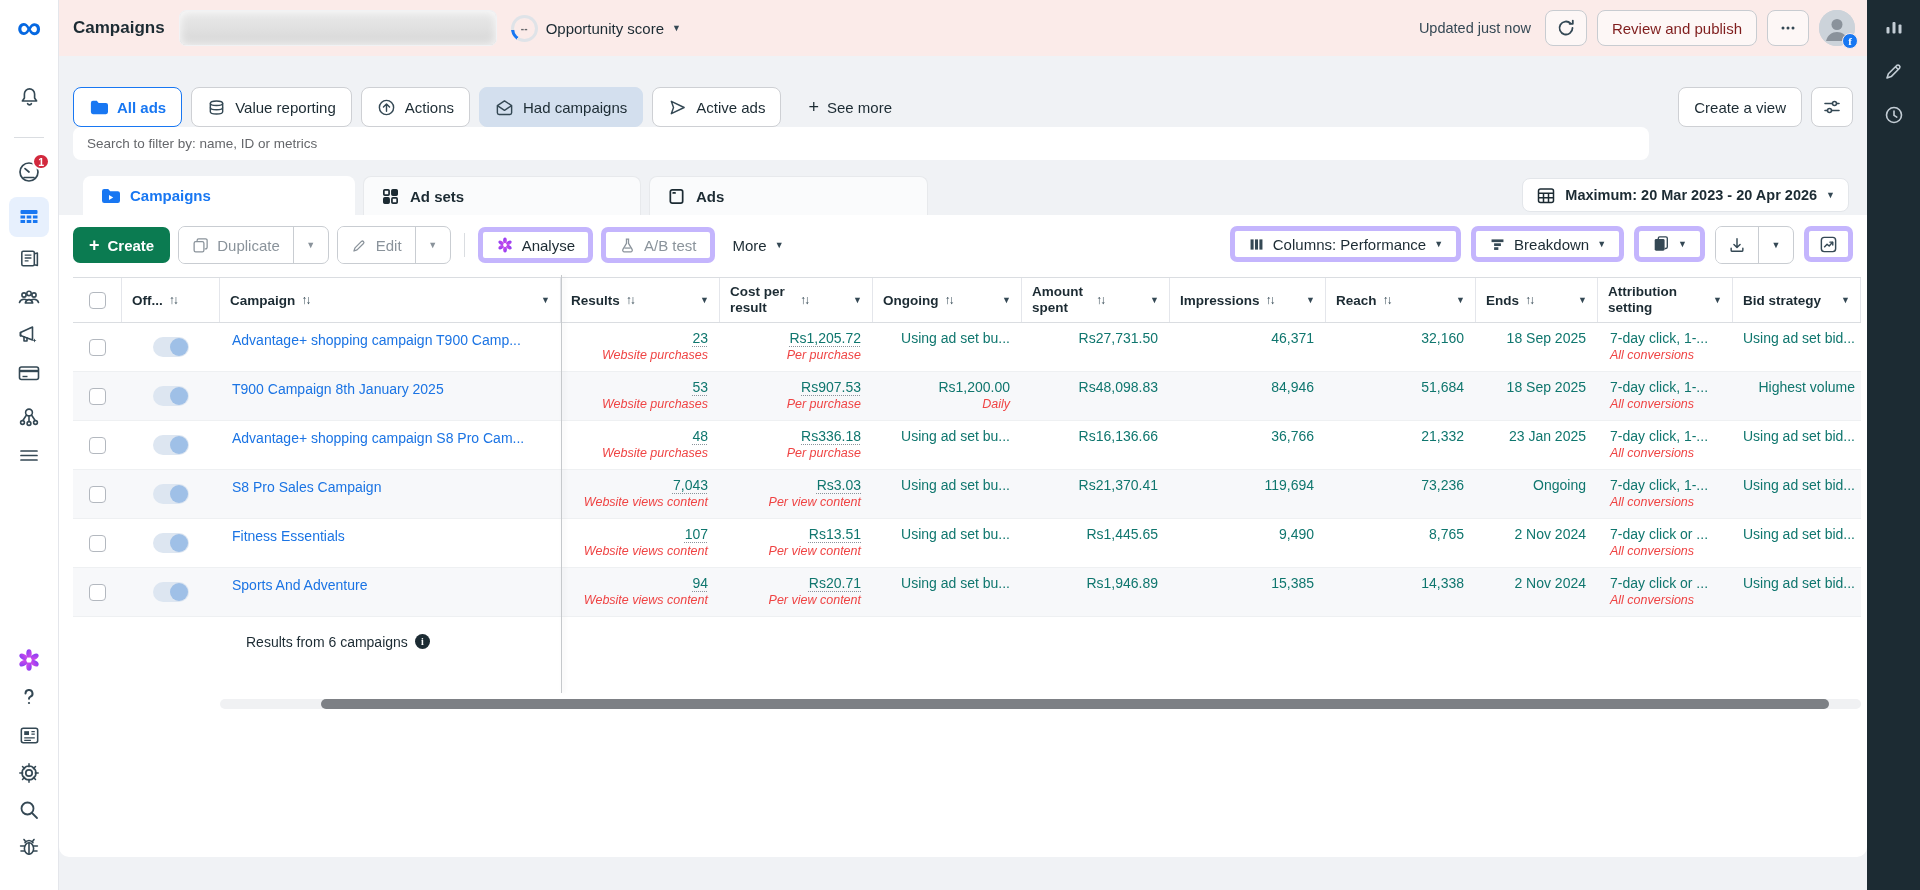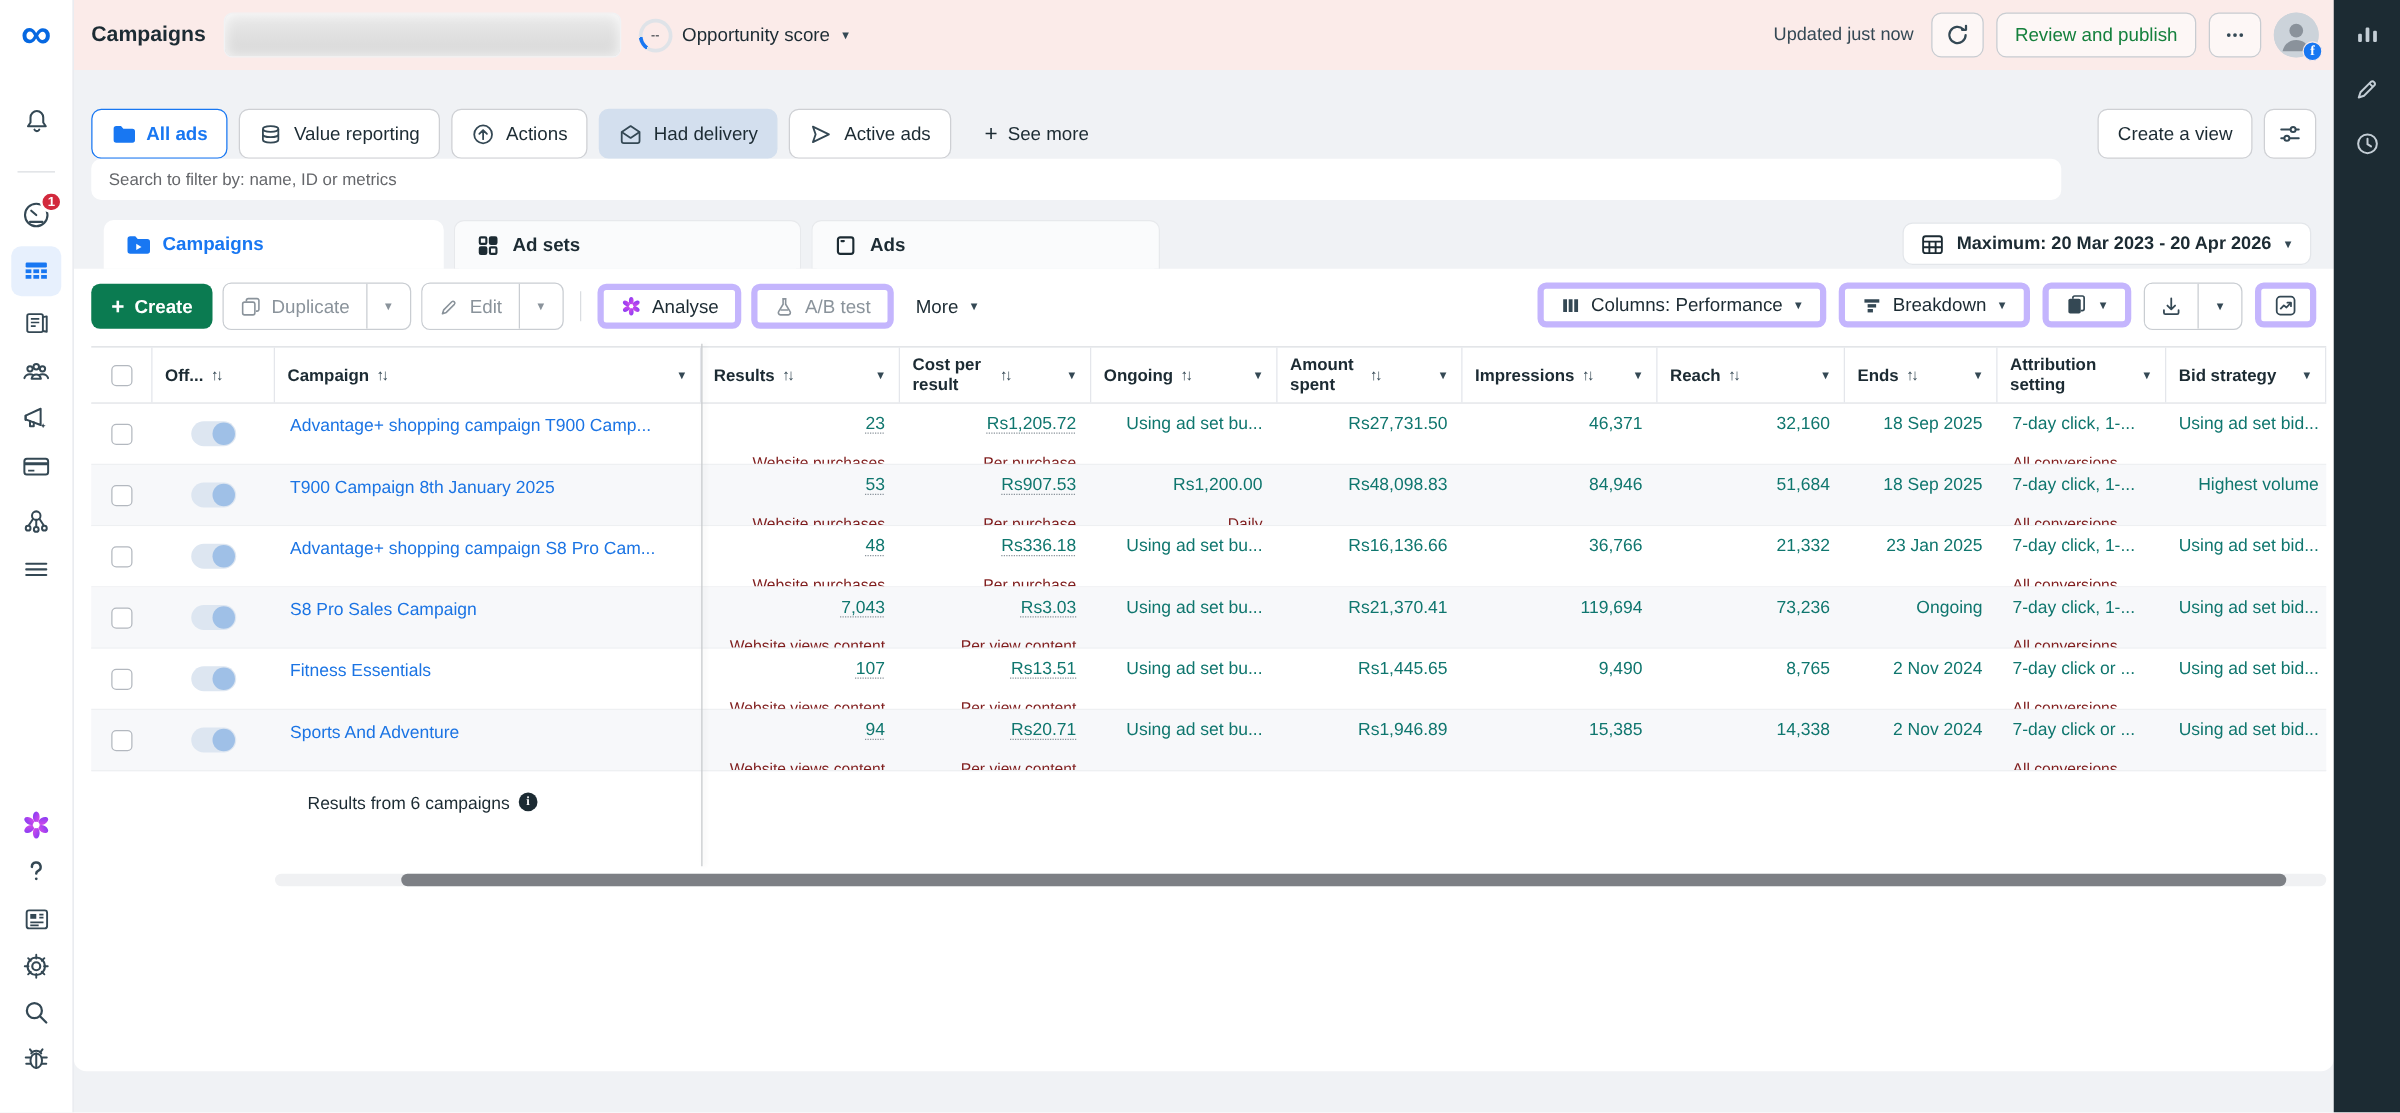--- a/index.html
+++ b/index.html
@@ -42,21 +42,21 @@
     display:flex; align-items:center; justify-content:center; }
   .gauge-inner { width:21px; height:21px; border-radius:50%; background:#fbebe9;
     display:flex; align-items:center; justify-content:center; font-size:10px; font-weight:700; color:#65676b; }
   .opp-label { font-size:15px; font-weight:400; }
   .fchev { font-size:9px; color:#344854; }
   .topbar-right { margin-left:auto; display:flex; align-items:center; gap:10px; }
   .updated { font-size:14.5px; color:#344854; margin-right:4px; }
   .btn-top { height:36px; border:1px solid #c8ccd1; border-radius:8px; background:rgba(255,255,255,.6);
     display:flex; align-items:center; justify-content:center; padding:0 14px; font-size:15px; cursor:pointer; }
   .btn-top.icon-only { width:42px; padding:0; }
-  .muted-label { color:#15803d; }
+  .muted-label { color:#7f1d1d; }
   .avatar { width:36px; height:36px; border-radius:50%; background:#ccd3da; position:relative; cursor:pointer; overflow:visible; }
   .fb-badge { position:absolute; right:-3px; bottom:-3px; width:16px; height:16px; border-radius:50%;
     background:#1877f2; color:#fff; font-size:11px; font-weight:700; display:flex; align-items:center;
     justify-content:center; border:1.5px solid #fbebe9; font-family:"Liberation Serif",serif; }
 
   
   .filter-row { position:absolute; left:73px; right:67px; top:87px; height:40px; display:flex; align-items:center; gap:9px; }
   .pill { height:40px; border-radius:8px; border:1px solid #ced0d4; background:#fff; display:inline-flex;
     align-items:center; gap:9px; padding:0 15px; font-size:15px; cursor:pointer; white-space:nowrap; }
   .pill.sel-blue { border:1.5px solid #1877f2; color:#1877f2; font-weight:600; }
@@ -111,21 +111,21 @@
   .hc-cb { justify-content:center; }
   .cb { width:17px; height:17px; border:1.5px solid #b3b8bf; border-radius:4px; background:#fff; display:inline-block; cursor:pointer; }
 
   .row { height:49px; border-bottom:1px solid #eef0f2; background:#fff; }
   .row.alt { background:#f7f8fa; }
   .cell { padding:7px 12px 0 12px; overflow:hidden; white-space:nowrap; display:flex; flex-direction:column; }
   .cell.num { align-items:flex-end; text-align:right; }
   .cell.bidc { padding-right:6px; }
   .cbcell, .tgcell { flex-direction:row; align-items:center; justify-content:center; padding:0; }
   .pv { font-size:14px; color:#0f766e; }
-  .sub { font-size:12.5px; color:#7f1d1d; margin-top:17px; }
+  .sub { font-size:12.5px; color:#ef4444; margin-top:2px;font-style:italic; }
   .clink { font-size:14px; color:#1b74e4; text-decoration:none; cursor:pointer; padding-top:2px; overflow:hidden; white-space:nowrap; }
   .udot { text-decoration:underline dotted #8a939b 1px; text-underline-offset:3px; cursor:pointer; }
   .toggle { width:36px; height:20px; border-radius:10px; background:#dde6f1; position:relative; display:inline-block; cursor:pointer; }
   .toggle .knob { position:absolute; right:1px; top:1px; width:18px; height:18px; border-radius:50%; background:#9fc0e7; }
 
   .freeze-line { position:absolute; left:502px; top:60px; width:1px; height:418px; background:#c6c9cc;
     box-shadow:2px 0 4px rgba(0,0,0,.10); z-index:3; pointer-events:none; }
 
   .tfoot { height:49px; display:flex; align-items:center; padding-left:173px; font-size:14px; gap:7px; }
   .info-dot { width:15px; height:15px; border-radius:50%; background:#1c2b33; color:#fff; font-size:10px;
@@ -373,21 +373,21 @@
         <path d="M10 14V7M6.8 9.6L10 6.4l3.2 3.2"></path>
     </svg>
     <span>Actions</span>
   </div>
 
   <div class="pill sel-fill">
     <svg width="19" height="19" viewBox="0 0 20 20" fill="none" stroke="#344854" stroke-width="1.5" stroke-linejoin="round">
       <path d="M2.5 8l7.5-5 7.5 5v7.5a1.8 1.8 0 0 1-1.8 1.8H4.3a1.8 1.8 0 0 1-1.8-1.8z"></path>
       <path d="M2.5 8l7.5 5 7.5-5"></path>
     </svg>
-    <span>Had delivery</span>
+    <span>Had campaigns</span>
   </div>
 
   <div class="pill">
     <svg width="19" height="19" viewBox="0 0 20 20" fill="none" stroke="#344854" stroke-width="1.5" stroke-linejoin="round">
       <path d="M3.5 3.5L17 10 3.5 16.5l2.3-6.5z"></path>
     </svg>
     <span>Active ads</span>
   </div>
 
   <div class="see-more">

